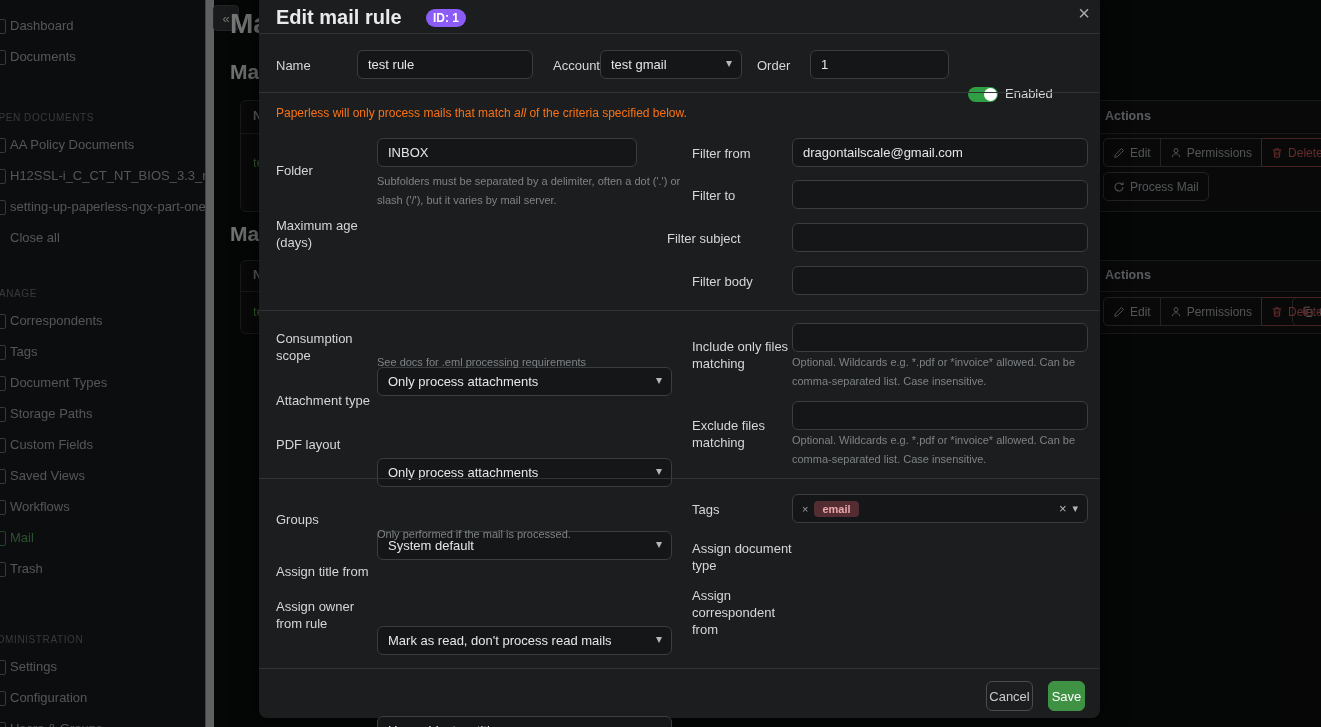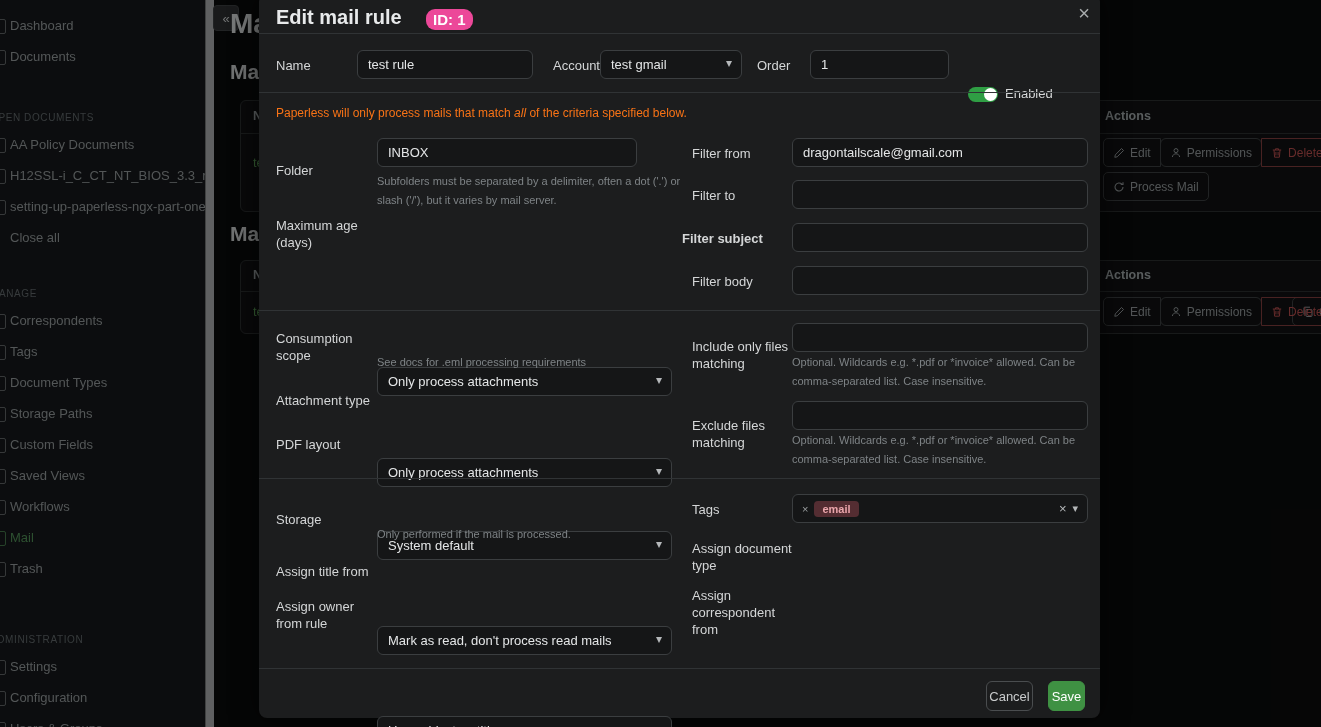--- a/index.html
+++ b/index.html
@@ -22,31 +22,31 @@
   .collapse-btn::after{content:"\00AB";}
   
   .page-title{left:230px;top:8px;font-size:28px;font-weight:bold;color:#cdd0d1;}
   .sec-head{font-size:21px;font-weight:bold;color:#c3c6c7;}
   .card{border:1px solid #2a2d2e;border-radius:6px;background:#101112;box-sizing:border-box;}
   .card-hrow{position:absolute;left:0;right:0;top:0;height:32px;border-bottom:1px solid #2a2d2e;}
   .col-h{font-size:12.5px;color:#9aa0a2;font-weight:bold;}
   .row-link{font-size:13px;color:#5a9d55;}
   .bgbtn{display:inline-flex;align-items:center;gap:5px;height:29px;padding:0 9px;font-size:12px;color:#8d9294;background:transparent;border:1px solid #3a3d3e;box-sizing:border-box;white-space:nowrap;}
   .btn-group{display:flex;}
-  .btn-group .bgbtn+.bgbtn{margin-left:-1px;border-radius:6px;}
+  .btn-group .bgbtn+.bgbtn{margin-left:-1px;}
   .btn-group .bgbtn:first-child{border-radius:5px 0 0 5px;}
   .btn-group .bgbtn:last-child{border-radius:0 5px 5px 0;}
   .bgbtn.danger{color:#b04a4a;border-color:#7d3b3b;position:relative;z-index:1;}
   .bgbtn.single{border-radius:5px;}
   .icon12{width:12px;height:12px;flex:0 0 auto;}
   
   .backdrop-shadow{left:259px;top:-6px;width:841px;height:724px;background:#1c1d1e;border-radius:8px;box-shadow:0 0 28px rgba(0,0,0,.65);z-index:10;}
   .modal-inner{position:absolute;left:0;top:6px;width:841px;height:718px;}
   .m-title{left:17px;top:6px;font-size:20px;font-weight:bold;color:#e8eaeb;}
-  .badge{left:167px;top:9px;background:#ec4899;color:#fff;font-size:15px;font-weight:bold;padding:2px 7px;border-radius:9px;}
+  .badge{left:167px;top:9px;background:#8b5cf6;color:#fff;font-size:12px;font-weight:bold;padding:2px 7px;border-radius:9px;}
   .m-close{left:812px;top:0px;width:26px;height:26px;color:#a8acad;font-size:20px;display:flex;align-items:center;justify-content:center;}
   .m-close::after{content:"\00D7";}
   .divider{left:0;right:0;height:1px;background:#303335;}
   .lbl{font-size:13px;color:#d4d6d7;line-height:17px;}
   .hint{font-size:11px;color:#7e8386;line-height:19px;}
   .inp{box-sizing:border-box;background:#151617;border:1px solid #3b3e40;border-radius:6px;color:#e4e6e7;font-size:13px;padding:0 10px;height:29px;outline:none;}
   .sel{box-sizing:border-box;background:#151617;border:1px solid #3b3e40;border-radius:6px;color:#e4e6e7;font-size:13px;padding:0 26px 0 10px;height:29px;display:flex;align-items:center;position:relative;white-space:nowrap;overflow:hidden;}
   .sel::after{content:"\25BE";position:absolute;right:9px;top:5px;color:#b5b8ba;font-size:12px;}
   .toggle{width:30px;height:15px;border-radius:8px;background:#2f9e44;position:relative;}
   .toggle::after{content:"";position:absolute;right:1px;top:1px;width:13px;height:13px;border-radius:50%;background:#fff;}
@@ -255,21 +255,21 @@
   <span class="abs lbl" style="left:17px;top:162px;">Folder</span>
   <input class="abs inp" style="left: 118px; top: 138px; width: 260px;" value="INBOX">
   <div class="abs hint" style="left:118px;top:172px;width:305px;">Subfolders must be separated by a delimiter, often a dot ('.') or slash ('/'), but it varies by mail server.</div>
 
   <span class="abs lbl" style="left:433px;top:145px;">Filter from</span>
   <input class="abs inp" style="left: 533px; top: 138px; width: 296px;" value="dragontailscale@gmail.com">
   <span class="abs lbl" style="left:433px;top:187px;">Filter to</span>
   <input class="abs inp" style="left: 533px; top: 180px; width: 296px;">
 
   <span class="abs lbl" style="left:17px;top:217px;width:92px;">Maximum age (days)</span>
-  <span class="abs lbl" style="left:423px;top:230px;font-weight:bold;">Filter subject</span>
+  <span class="abs lbl" style="left:408px;top:230px;">Filter subject</span>
   <input class="abs inp" style="left: 533px; top: 223px; width: 296px;">
   <span class="abs lbl" style="left:433px;top:273px;">Filter body</span>
   <input class="abs inp" style="left: 533px; top: 266px; width: 296px;">
 
   <div class="abs divider" style="top:310px;"></div>
 
   <span class="abs lbl" style="left:17px;top:330px;width:92px;">Consumption scope</span>
   <div class="abs sel" style="left:118px;top:323px;width:295px;">
         <span>Only process attachments</span>
       </div>
@@ -288,21 +288,21 @@
   <input class="abs inp" style="left: 533px; top: 401px; width: 296px;">
   <div class="abs hint" style="left:533px;top:431px;width:296px;">Optional. Wildcards e.g. *.pdf or *invoice* allowed. Can be comma-separated list. Case insensitive.</div>
 
   <span class="abs lbl" style="left:17px;top:436px;">PDF layout</span>
   <div class="abs sel" style="left:118px;top:429px;width:295px;">
         <span>System default</span>
       </div>
 
   <div class="abs divider" style="top:478px;"></div>
 
-  <span class="abs lbl" style="left:17px;top:511px;">Storage</span>
+  <span class="abs lbl" style="left:17px;top:511px;">Groups</span>
   <div class="abs sel" style="left:118px;top:495px;width:295px;">
         <span>Mark as read, don't process read mails</span>
       </div>
   <div class="abs hint" style="left:118px;top:525px;width:300px;">Only performed if the mail is processed.</div>
 
   <span class="abs lbl" style="left:433px;top:501px;">Tags</span>
   <div class="abs tagsbox" style="left:533px;top:494px;width:296px;">
     <span class="tag-x"></span>
     <span class="chip">email</span>
     <span class="tags-clear"></span>

